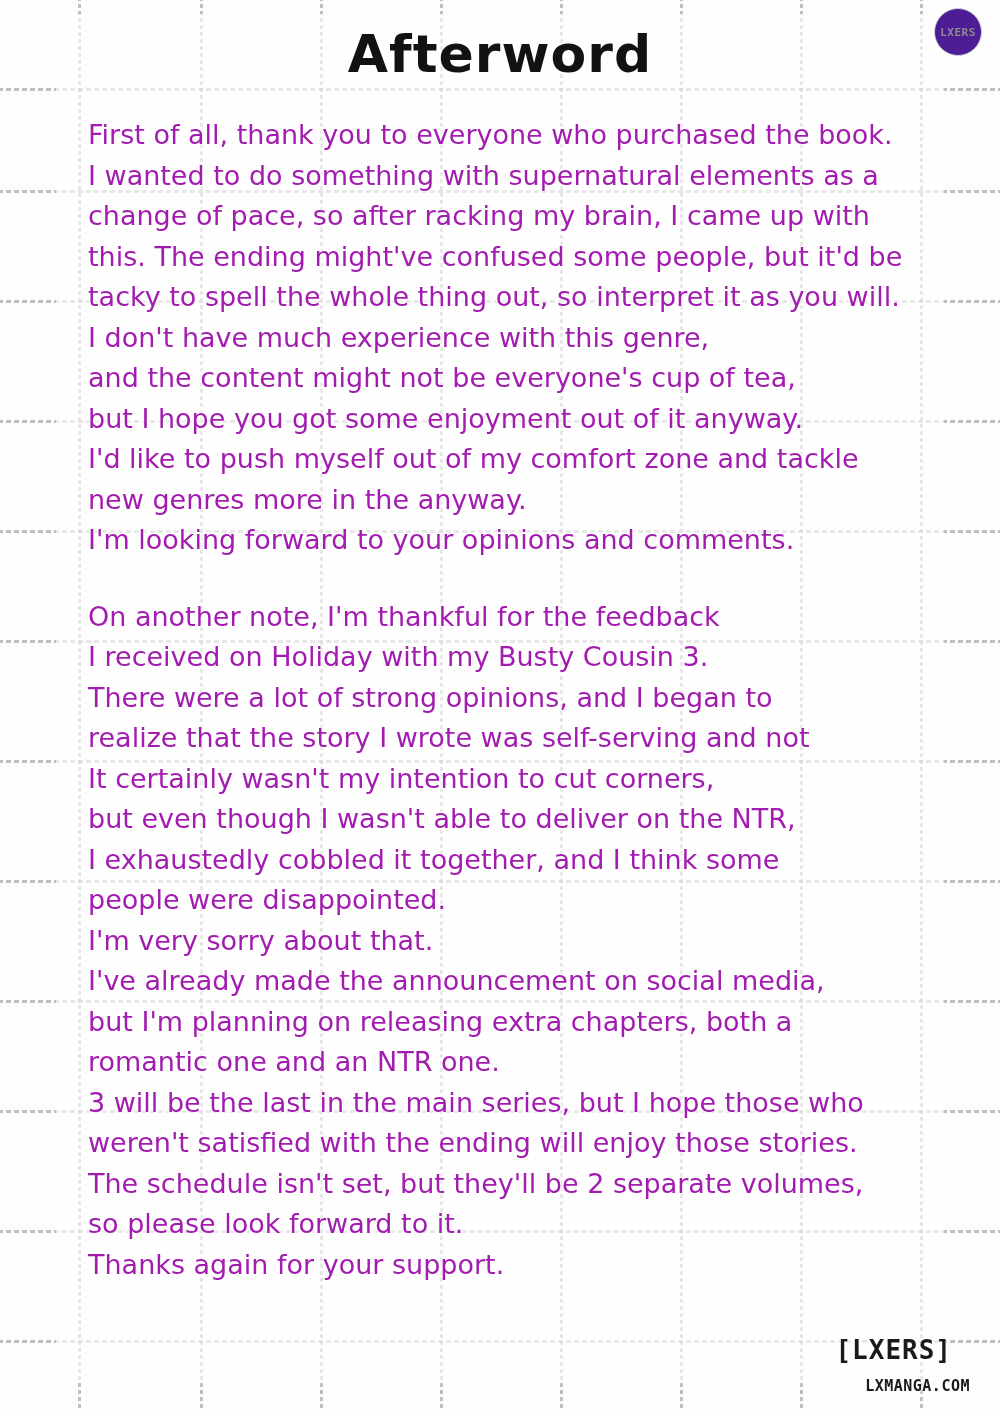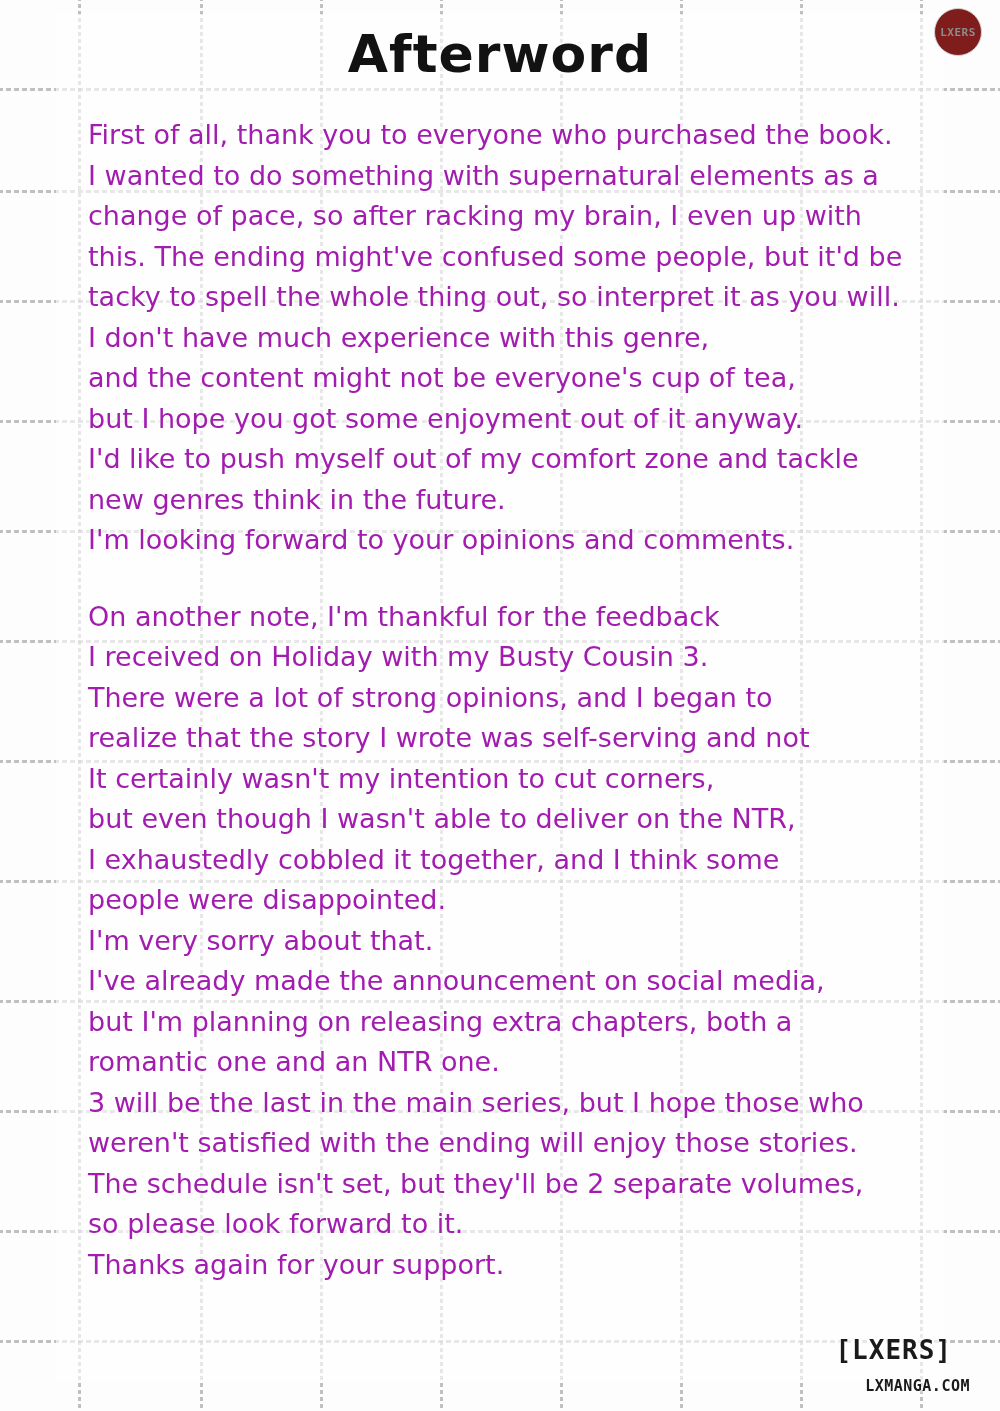--- a/index.html
+++ b/index.html
@@ -104,21 +104,21 @@
   }
 
   
   .wm-circle {
     position: absolute;
     top: 8px;
     right: 18px;
     width: 46px;
     height: 46px;
     border-radius: 50%;
-    background: #7f1d1d;
+    background: #4c1d95;
     border: 1px solid #d2d2d2;
     display: flex;
     align-items: center;
     justify-content: center;
     font-size: 11px;
     font-weight: 700;
     color: #8d8d8d;
     letter-spacing: .5px;
     font-family: "DejaVu Sans Mono", monospace;
   }
@@ -178,28 +178,28 @@
 
   <div class="content">
 
     <div class="doc-title">Afterword</div>
 
     <div class="body-text">
 
       <div class="para">
         <div class="line">First of all, thank you to everyone who purchased the book.</div>
         <div class="line">I wanted to do something with supernatural elements as a</div>
-        <div class="line">change of pace, so after racking my brain, I even up with</div>
+        <div class="line">change of pace, so after racking my brain, I came up with</div>
         <div class="line">this. The ending might've confused some people, but it'd be</div>
         <div class="line">tacky to spell the whole thing out, so interpret it as you will.</div>
         <div class="line">I don't have much experience with this genre,</div>
         <div class="line">and the content might not be everyone's cup of tea,</div>
         <div class="line">but I hope you got some enjoyment out of it anyway.</div>
         <div class="line">I'd like to push myself out of my comfort zone and tackle</div>
-        <div class="line">new genres think in the future.</div>
+        <div class="line">new genres more in the anyway.</div>
         <div class="line">I'm looking forward to your opinions and comments.</div>
       </div>
 
       <div class="para">
         <div class="line">On another note, I'm thankful for the feedback</div>
         <div class="line">I received on Holiday with my Busty Cousin 3.</div>
         <div class="line">There were a lot of strong opinions, and I began to</div>
         <div class="line">realize that the story I wrote was self-serving and not</div>
         <div class="line">It certainly wasn't my intention to cut corners,</div>
         <div class="line">but even though I wasn't able to deliver on the NTR,</div>

